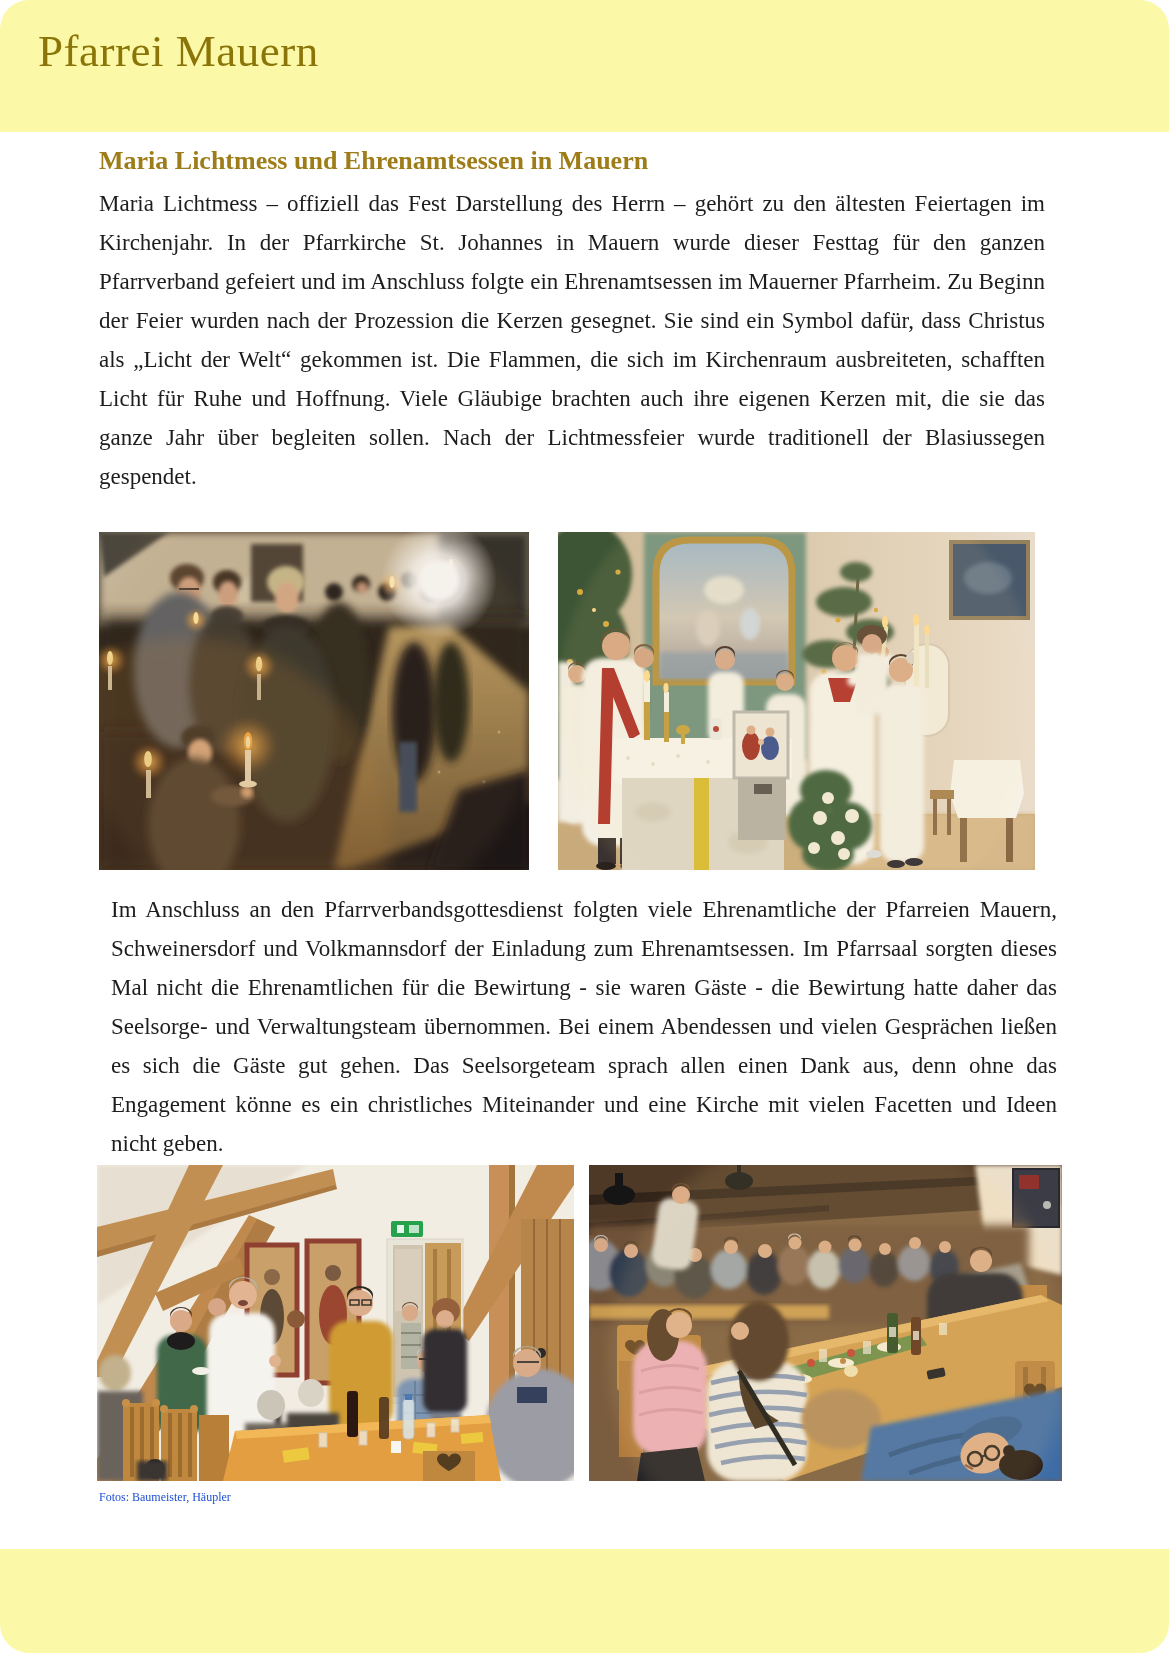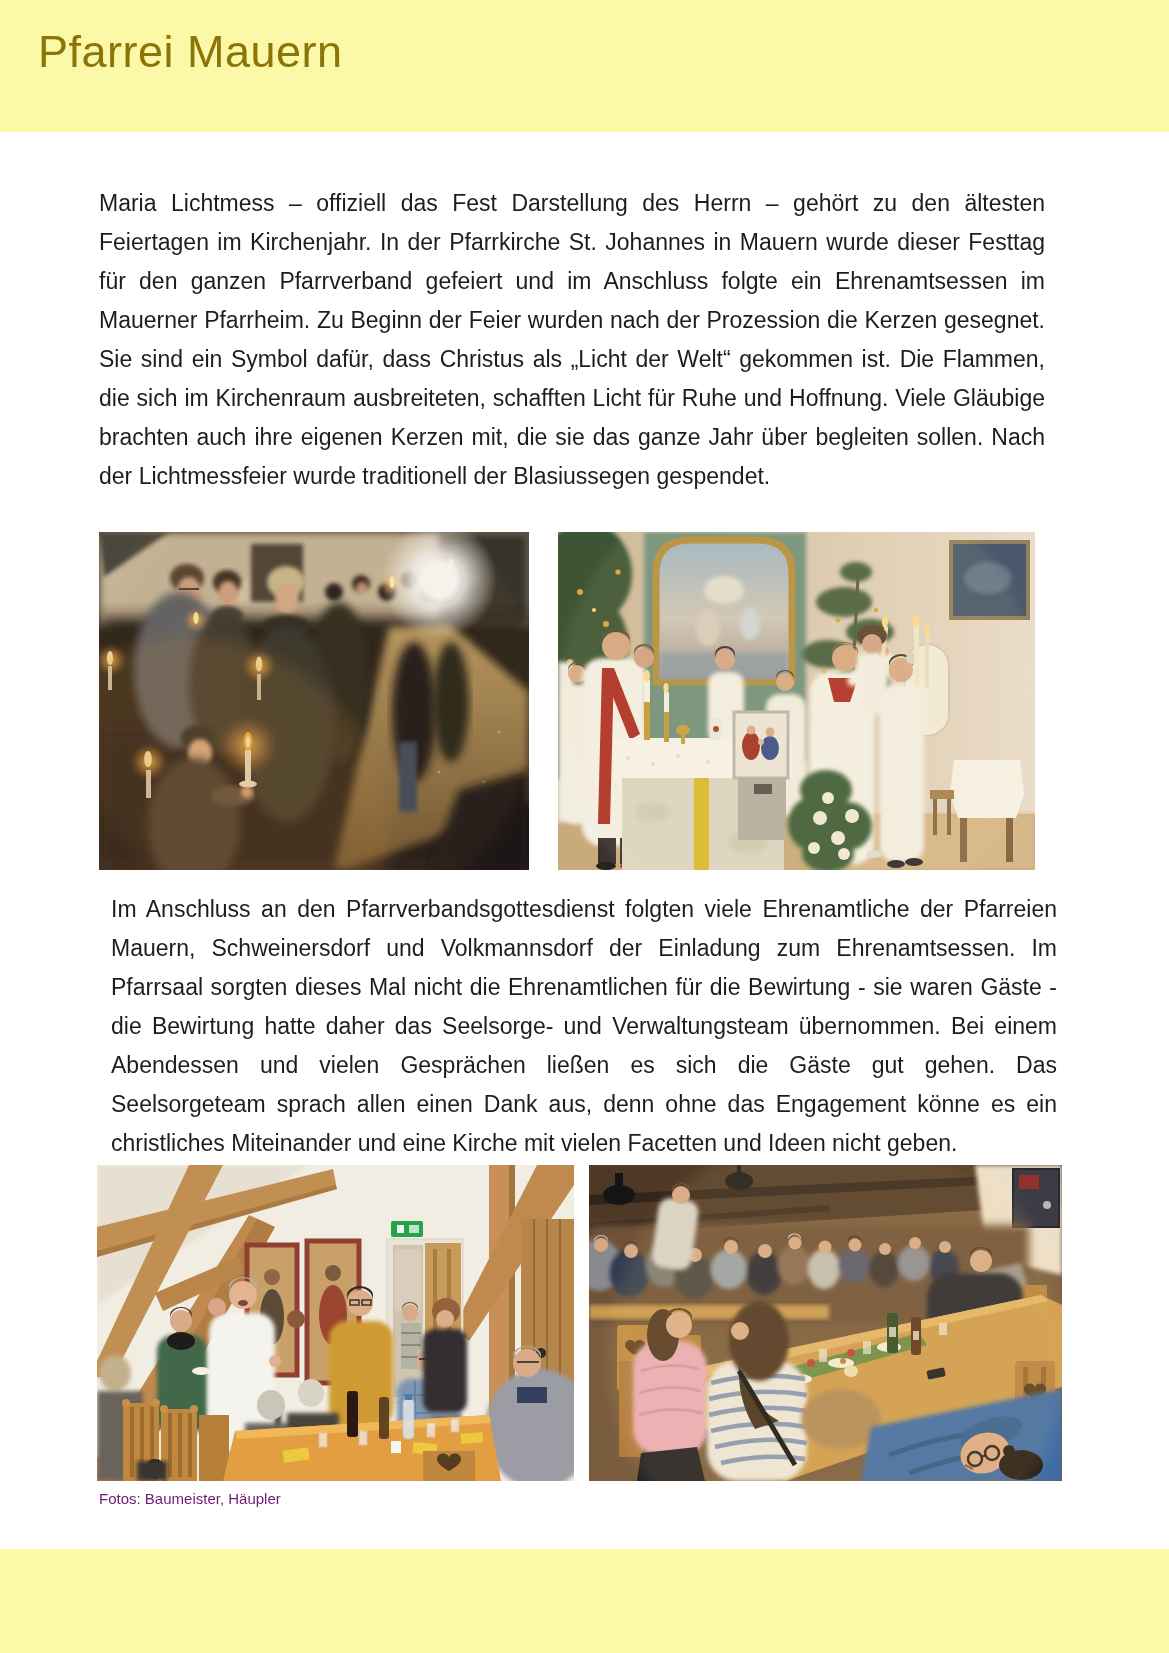--- a/index.html
+++ b/index.html
@@ -1,44 +1,45 @@
 <!DOCTYPE html>
 <html lang="de"><head>
 <meta charset="utf-8">
 <style>
   html,body{margin:0;padding:0;background:#ffffff;}
   .page{position:relative;width:1169px;height:1653px;background:#ffffff;overflow:hidden;
-        font-family:Liberation Sans, sans-serif;}
+        font-family:Liberation Serif, serif;border-radius:29px;}
   .band{position:absolute;left:0;width:1169px;background:#fbf9a7;}
   .band.top{top:0;height:132px;}
   .band.bottom{top:1549px;height:104px;}
   .page-title{position:absolute;left:38px;top:26px;font-size:45px;line-height:1.15;
               color:#8b7508;letter-spacing:.5px;}
   .article-heading{position:absolute;left:99px;top:146px;width:946px;font-size:26px;
                    font-weight:bold;color:#9e7c17;}
   .body-par{position:absolute;left:99px;width:946px;font-size:23px;line-height:39px;
             color:#1d1d1d;text-align:justify;margin:0;}
   .par-1{top:184px;}
   .par-2{top:890px;margin-left:12px;}
   .photo{position:absolute;display:block;}
   .photo-1a{left:99px;top:532px;}
   .photo-1b{left:558px;top:532px;}
   .photo-2a{left:97px;top:1165px;}
   .photo-2b{left:589px;top:1165px;}
-  .photo-credit{position:absolute;left:99px;top:1490px;font-size:15px;color:#701a75;}
+  .photo-credit{position:absolute;left:99px;top:1490px;font-size:12px;color:#1d4ed8;}
 </style>
 </head>
 <body>
 
 <div class="page">
 
   <div class="band top">
     <div class="page-title">Pfarrei Mauern</div>
   </div>
 
+  <div class="article-heading">Maria Lichtmess und Ehrenamtsessen in Mauern</div>
   <p class="body-par par-1">Maria Lichtmess – offiziell das Fest Darstellung des Herrn – gehört zu den ältesten Feiertagen im Kirchenjahr. In der Pfarrkirche St. Johannes in Mauern wurde dieser Festtag für den ganzen Pfarrverband gefeiert und im Anschluss folgte ein Ehrenamtsessen im Mauerner Pfarrheim. Zu Beginn der Feier wurden nach der Prozession die Kerzen gesegnet.  Sie sind ein Symbol dafür, dass Christus als „Licht der Welt“ gekommen ist. Die Flammen, die sich im Kirchenraum ausbreiteten, schafften Licht für Ruhe und Hoffnung. Viele Gläubige brachten auch ihre eigenen Kerzen mit, die sie das ganze Jahr über begleiten sollen. Nach der Lichtmessfeier wurde traditionell der Blasiussegen gespendet.</p>
 
   <svg class="photo photo-1a" width="430" height="338" viewBox="0 0 430 338" preserveAspectRatio="none">
     <defs>
       <radialGradient id="p1flash">
           <stop offset="0" stop-color="#ffffff"></stop>
           <stop offset=".45" stop-color="#ffffff" stop-opacity=".85"></stop>
           <stop offset="1" stop-color="#ffffff" stop-opacity="0"></stop>
         </radialGradient>
       <radialGradient id="p1glow">

